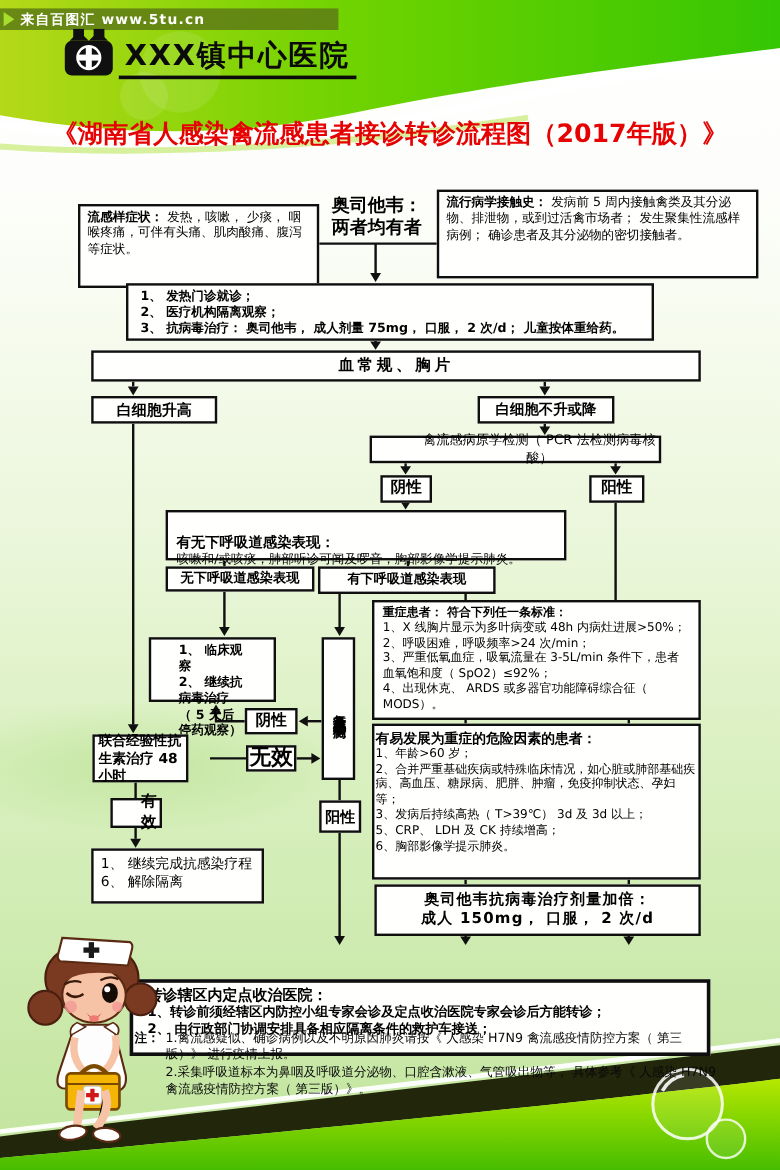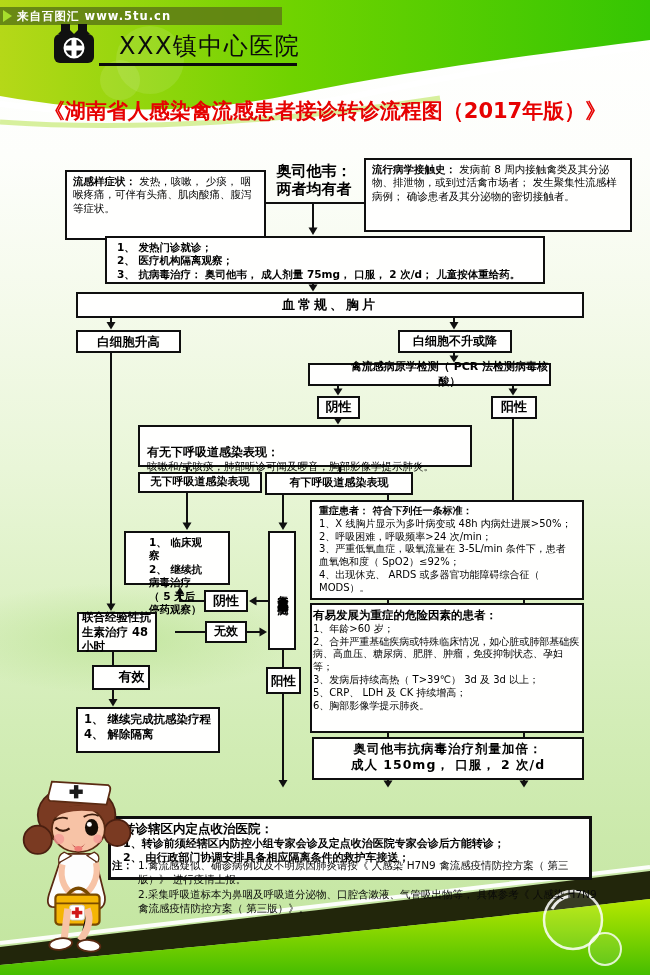--- a/index.html
+++ b/index.html
@@ -9,56 +9,56 @@
     background:linear-gradient(180deg,#ffffff 0%,#fdfefb 16%,#f4faea 32%,#e9f6d8 48%,#ddf1c5 62%,#d3edb7 74%,#cbe9ab 86%,#c2e59e 100%);
   }
   svg{display:block}
   
   .banner{position:absolute;left:0;top:0;width:650px;height:150px;z-index:1;}
   .watermark{position:absolute;left:0;top:7px;width:282px;height:18px;z-index:6;
     background:rgba(95,125,20,.88);display:flex;align-items:center;gap:5px;}
   .watermark .tri{width:0;height:0;margin-left:3px;border-top:6px solid transparent;border-bottom:6px solid transparent;border-left:9px solid #a6de2c;}
   .watermark .wmtext{color:#fff;font-size:11.5px;font-weight:700;letter-spacing:1px;white-space:nowrap;}
   .brand{position:absolute;left:52px;top:24px;z-index:6;display:flex;align-items:flex-start;}
-  .brand .name{font-size:24px;font-weight:400;letter-spacing:1.5px;color:#0b0b0b;margin:6px 0 0 23px;text-align:right;}
+  .brand .name{font-size:24px;font-weight:700;letter-spacing:1.5px;color:#0b0b0b;margin:6px 0 0 8px;text-align:right;}
   .brand-underline{position:absolute;left:99px;top:63px;width:198px;height:3px;background:#0b0b0b;z-index:6;}
   
   .main-title{position:absolute;left:0;top:97px;width:650px;text-align:center;z-index:3;
     color:#e60202;font-size:21px;font-weight:800;letter-spacing:0;white-space:nowrap;}
   
   .fbox{position:absolute;background:#fffffe;border:2px solid #0f0f0f;box-sizing:border-box;z-index:3;line-height:1.28;}
   .cbox{display:flex;align-items:center;justify-content:center;text-align:center;}
   .b-title{font-weight:700;}
   .b-body{font-weight:400;}
   #box-flu{left:65px;top:170px;width:201px;height:70px;padding:3px 6px;font-size:10.5px;}
   #lbl-triage{position:absolute;left:260px;top:162px;width:108px;z-index:3;text-align:center;font-size:15px;font-weight:800;line-height:1.2;}
   #box-epi{left:364px;top:158px;width:268px;height:74px;padding:3px 6px;font-size:10.5px;}
   #box-fever{left:105px;top:236px;width:440px;height:48px;padding:3px 10px;font-size:10.5px;font-weight:700;}
   #box-blood{left:76px;top:292px;width:508px;height:26px;font-size:13px;font-weight:700;letter-spacing:3px;}
   #box-wbc-high{left:76px;top:330px;width:105px;height:23px;font-size:12.5px;font-weight:700;}
   #box-wbc-low{left:398px;top:330px;width:114px;height:23px;font-size:12px;font-weight:700;}
-  #box-pcr{left:308px;top:363px;width:243px;height:23px;font-size:11px;font-weight:700;padding-left:40px;}
+  #box-pcr{left:308px;top:363px;width:243px;height:23px;font-size:11px;font-weight:400;padding-left:40px;}
   #box-neg1{left:317px;top:396px;width:43px;height:23px;font-size:13px;font-weight:700;}
   #box-pos1{left:491px;top:396px;width:46px;height:23px;font-size:13px;font-weight:700;}
   #box-lower{left:138px;top:425px;width:334px;height:42px;padding:18px 7px;font-size:10.5px;}
   #box-lower .b-title{font-size:12px;}
   #box-nolower{left:138px;top:472px;width:124px;height:21px;font-size:11px;font-weight:700;}
   #box-haslower{left:265px;top:472px;width:148px;height:23px;font-size:11px;font-weight:700;}
   #box-clinobs{left:124px;top:531px;width:106px;height:54px;padding:3px 23px;font-size:10.5px;font-weight:700;}
   #box-recheck{left:268px;top:531px;width:28px;height:119px;font-size:11px;font-weight:700;}
   #box-recheck .vtext{writing-mode:vertical-rl;text-orientation:upright;letter-spacing:1px;margin:0 auto;}
   #box-neg2{left:204px;top:590px;width:44px;height:22px;font-size:13px;font-weight:700;}
   #box-combo{left:77px;top:612px;width:80px;height:40px;padding:1px 3px;font-size:11.5px;font-weight:700;text-align:left;}
-  #box-invalid{left:205px;top:621px;width:42px;height:22px;font-size:12px;font-weight:700;}
+  #box-invalid{left:205px;top:621px;width:42px;height:22px;font-size:18px;font-weight:700;}
   #box-severe{left:310px;top:500px;width:274px;height:100px;padding:3px 7px;font-size:10px;}
   #box-risk{left:310px;top:603px;width:274px;height:130px;padding:3px 1px;font-size:10px;}
   #box-risk .b-title{font-size:11.5px;}
   #box-pos2{left:266px;top:667px;width:35px;height:27px;font-size:12.5px;font-weight:700;}
-  #box-effective{left:92px;top:665px;width:58px;height:25px;font-size:13px;font-weight:700;padding-left:21px;}
-  #box-continue{left:76px;top:707px;width:144px;height:46px;padding:3px 6px;font-size:11.5px;font-weight:700;}
+  #box-effective{left:92px;top:665px;width:43px;height:25px;font-size:13px;font-weight:700;padding-left:21px;}
+  #box-continue{left:76px;top:707px;width:144px;height:46px;padding:3px 6px;font-size:11.5px;font-weight:400;}
   #box-ddose{left:312px;top:737px;width:272px;height:43px;padding:2px 14px;font-size:12.5px;font-weight:700;letter-spacing:1px;text-align:center;}
   #box-referral{left:108px;top:788px;width:484px;height:64px;border-width:3px;padding:2px 12px;font-size:11px;font-weight:700;margin-top:28px;}
   #box-referral .b-title{font-size:12.5px;}
   .notes{position:absolute;left:112px;top:858px;width:486px;z-index:4;font-size:10.5px;line-height:1.38;color:#0a0a0a;}
   .notes .row{display:flex;}
   .notes .prefix{font-weight:700;flex:0 0 26px;}
   .notes .nitems{flex:1;}
   
   .connectors{position:absolute;left:0;top:0;width:650px;height:975px;z-index:2;pointer-events:none;}
   
@@ -170,21 +170,21 @@
     <span class="b-body">发热，咳嗽， 少痰， 咽喉疼痛，可伴有头痛、肌肉酸痛、腹泻等症状。</span>
   </div>
 
   <div id="lbl-triage">
     <div>奥司他韦：</div>
     <div>两者均有者</div>
   </div>
 
   <div class="fbox" id="box-epi">
     <span class="b-title">流行病学接触史：</span>
-    <span class="b-body">发病前 8 周内接触禽类及其分泌物、排泄物，或到过活禽市场者； 发生聚集性流感样病例； 确诊患者及其分泌物的密切接触者。</span>
+    <span class="b-body">发病前 5 周内接触禽类及其分泌物、排泄物，或到过活禽市场者； 发生聚集性流感样病例； 确诊患者及其分泌物的密切接触者。</span>
   </div>
 
   <div class="fbox" id="box-fever">
       <div>1、 发热门诊就诊；</div>
       <div>2、 医疗机构隔离观察；</div>
       <div>3、 抗病毒治疗： 奥司他韦， 成人剂量 75mg， 口服， 2 次/d； 儿童按体重给药。</div>
     </div>
 
   <div class="fbox cbox" id="box-blood">血常规、胸片</div>
   <div class="fbox cbox" id="box-wbc-high">白细胞升高</div>
@@ -233,21 +233,21 @@
         <div>3、发病后持续高热（ T&gt;39℃） 3d 及 3d 以上；</div>
         <div>5、CRP、 LDH 及 CK 持续增高；</div>
         <div>6、胸部影像学提示肺炎。</div>
       </div>
   </div>
 
   <div class="fbox cbox" id="box-pos2">阳性</div>
   <div class="fbox cbox" id="box-effective">有效</div>
   <div class="fbox" id="box-continue">
       <div>1、 继续完成抗感染疗程</div>
-      <div>4、 解除隔离</div>
+      <div>6、 解除隔离</div>
     </div>
   <div class="fbox" id="box-ddose">
       <div>奥司他韦抗病毒治疗剂量加倍：</div>
       <div>成人 150mg， 口服， 2 次/d</div>
     </div>
 
   <div class="fbox" id="box-referral">
     <div class="b-title">转诊辖区内定点收治医院：</div>
     <div>
         <div>1、转诊前须经辖区内防控小组专家会诊及定点收治医院专家会诊后方能转诊；</div>

